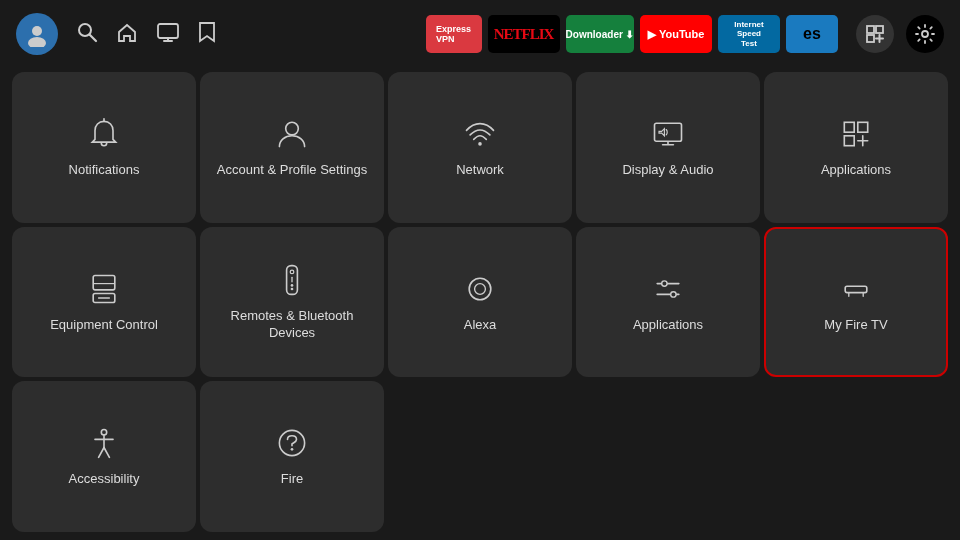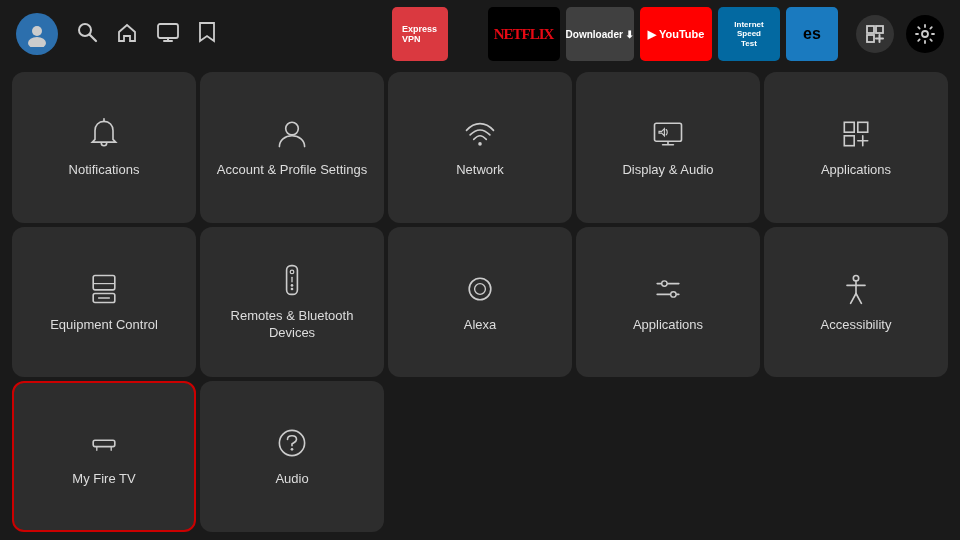--- a/index.html
+++ b/index.html
@@ -50,21 +50,21 @@
     .nav-apps {
       display: flex;
       align-items: center;
       gap: 6px;
       flex: 1;
       justify-content: flex-end;
       margin-right: 8px;
     }
 
     .app-tile {
-      height: 54px;
+      height: 38px;
       border-radius: 5px;
       overflow: hidden;
       display: flex;
       align-items: center;
       justify-content: center;
       font-weight: bold;
       font-size: 11px;
       min-width: 56px;
       cursor: pointer;
     }
@@ -75,25 +75,24 @@
       font-size: 9px;
       padding: 0 4px;
     }
 
     .app-tile.netflix {
       background: #000000;
       color: #e50914;
       font-size: 16px;
       font-weight: 900;
       min-width: 72px;
-      margin-left: 34px;
     }
 
     .app-tile.downloader {
-      background: #404040;
+      background: #15803d;
       color: white;
       font-size: 10px;
       min-width: 58px;
       position: relative;
     }
 
     .app-tile.youtube {
       background: #ff0000;
       color: white;
       font-size: 11px;
@@ -369,48 +368,48 @@
       <svg viewBox="0 0 40 40" fill="none">
         <line x1="8" y1="14" x2="32" y2="14" stroke="#ccc" stroke-width="1.8" stroke-linecap="round"></line>
         <line x1="8" y1="26" x2="32" y2="26" stroke="#ccc" stroke-width="1.8" stroke-linecap="round"></line>
         <circle cx="16" cy="14" r="3" stroke="#ccc" stroke-width="1.6" fill="#2d2d2d"></circle>
         <circle cx="26" cy="26" r="3" stroke="#ccc" stroke-width="1.6" fill="#2d2d2d"></circle>
       </svg>
     </div>
     <span class="item-label">Applications</span>
   </div>
 
+  <div class="grid-item selected">
+    <div class="icon-svg">
+      <svg viewBox="0 0 40 40" fill="none">
+        <rect x="8" y="17" width="24" height="7" rx="2" stroke="#ccc" stroke-width="1.8" fill="none"></rect>
+        <line x1="12" y1="24" x2="12" y2="28" stroke="#ccc" stroke-width="1.5" stroke-linecap="round"></line>
+        <line x1="28" y1="24" x2="28" y2="28" stroke="#ccc" stroke-width="1.5" stroke-linecap="round"></line>
+      </svg>
+    </div>
+    <span class="item-label">My Fire TV</span>
+  </div>
+
   <div class="grid-item">
     <div class="icon-svg">
       <svg viewBox="0 0 40 40" fill="none">
         <circle cx="20" cy="8" r="3" stroke="#ccc" stroke-width="1.8" fill="none"></circle>
         <line x1="20" y1="11" x2="20" y2="25" stroke="#ccc" stroke-width="1.8" stroke-linecap="round"></line>
         <line x1="10" y1="16" x2="30" y2="16" stroke="#ccc" stroke-width="1.8" stroke-linecap="round"></line>
         <line x1="20" y1="25" x2="14" y2="36" stroke="#ccc" stroke-width="1.8" stroke-linecap="round"></line>
         <line x1="20" y1="25" x2="26" y2="36" stroke="#ccc" stroke-width="1.8" stroke-linecap="round"></line>
       </svg>
     </div>
     <span class="item-label">Accessibility</span>
   </div>
 
-  <div class="grid-item selected">
-    <div class="icon-svg">
-      <svg viewBox="0 0 40 40" fill="none">
-        <rect x="8" y="17" width="24" height="7" rx="2" stroke="#ccc" stroke-width="1.8" fill="none"></rect>
-        <line x1="12" y1="24" x2="12" y2="28" stroke="#ccc" stroke-width="1.5" stroke-linecap="round"></line>
-        <line x1="28" y1="24" x2="28" y2="28" stroke="#ccc" stroke-width="1.5" stroke-linecap="round"></line>
-      </svg>
-    </div>
-    <span class="item-label">My Fire TV</span>
-  </div>
-
   <div class="grid-item">
     <div class="icon-svg">
       <svg viewBox="0 0 40 40" fill="none">
         <circle cx="20" cy="20" r="14" stroke="#ccc" stroke-width="1.8" fill="none"></circle>
         <path d="M15 16C15 13 17 12 20 12C23 12 25 13.5 25 16C25 18.5 22 19.5 20 21V23" stroke="#ccc" stroke-width="1.8" stroke-linecap="round" fill="none"></path>
         <circle cx="20" cy="27" r="1.5" fill="#ccc"></circle>
       </svg>
     </div>
-    <span class="item-label">Audio</span>
+    <span class="item-label">Fire</span>
   </div>
 
 </div>
 
 </body></html>

